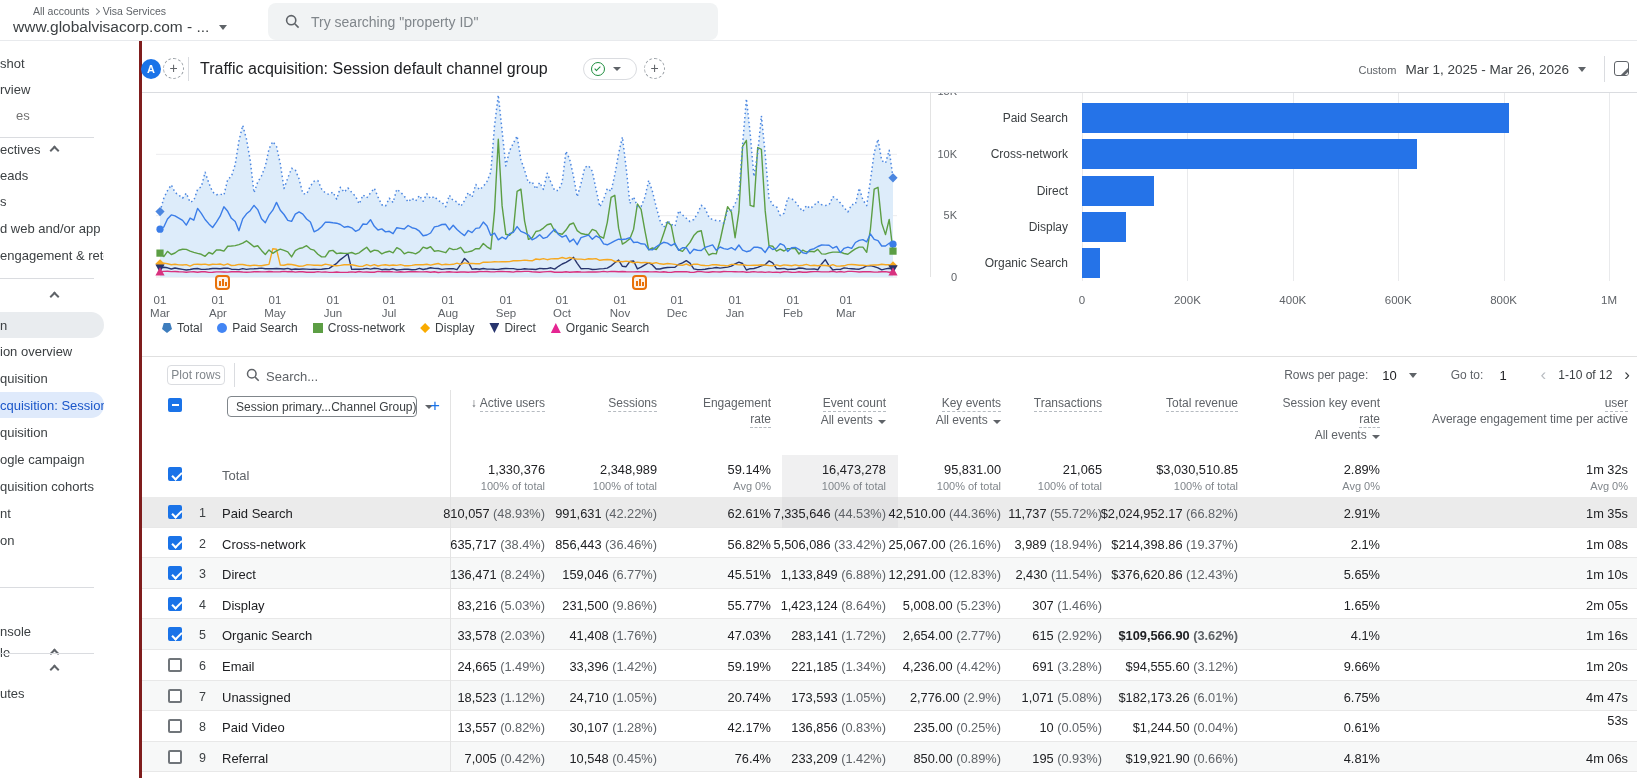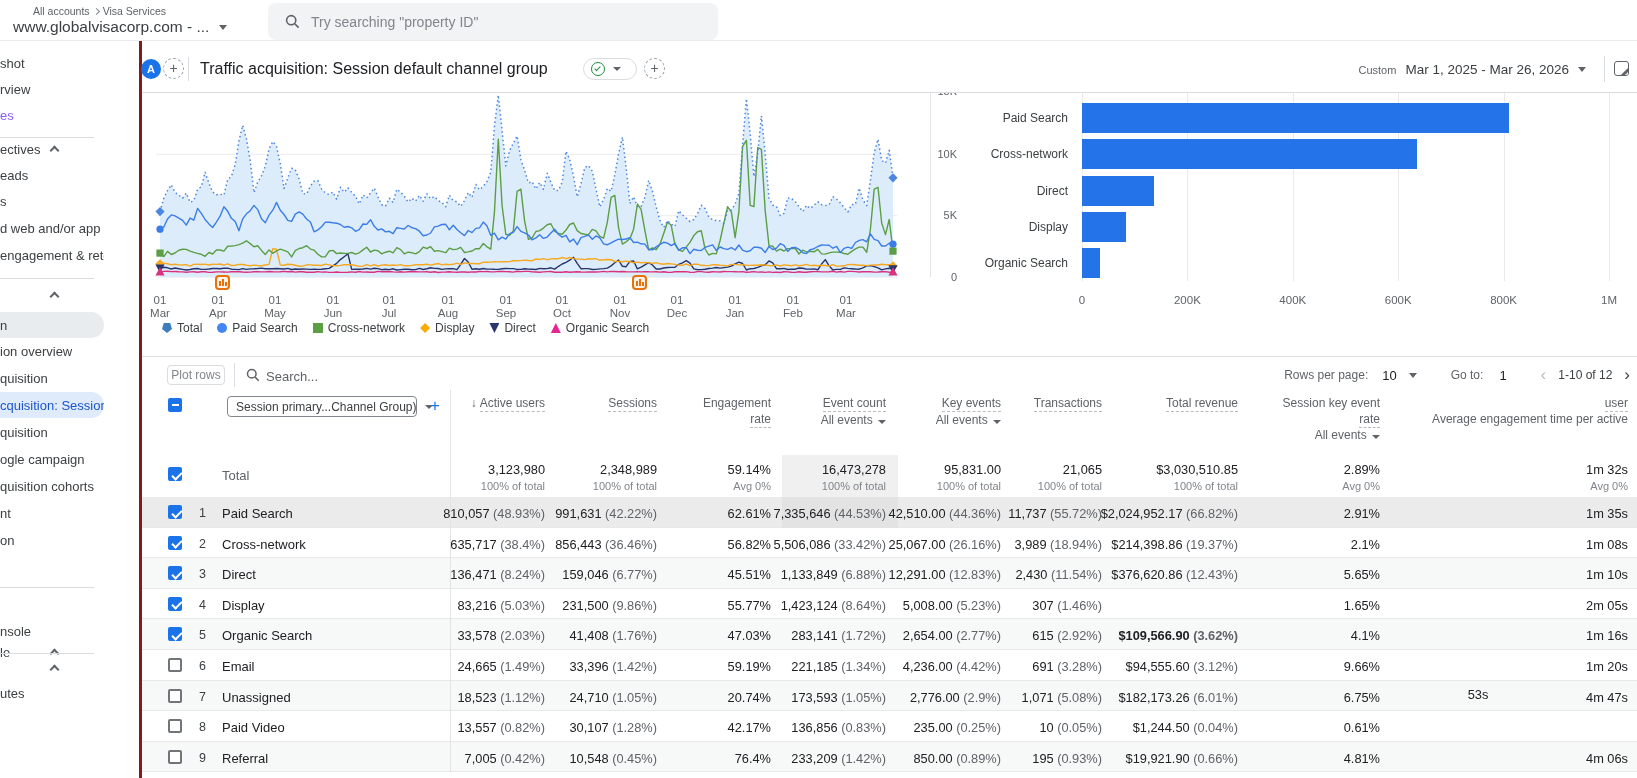--- a/index.html
+++ b/index.html
@@ -51,21 +51,21 @@
   </div>
 
   <div class="abs" style="left:0;top:41px;width:142px;height:737px;background:#fff;border-right:3px solid #7f1d1d;" id="sidebar">
       <div class="abs" style="left: 0px; top: 9px; width: 104px; height: 26px; display: flex; align-items: center;">
         <span style="font-size: 13px; color: rgb(60, 64, 67); white-space: nowrap; overflow: hidden; flex: 1 1 0%;">shot</span>
       </div>
       <div class="abs" style="left: 0px; top: 35px; width: 104px; height: 26px; display: flex; align-items: center;">
         <span style="font-size: 13px; color: rgb(60, 64, 67); white-space: nowrap; overflow: hidden; flex: 1 1 0%;">rview</span>
       </div>
       <div class="abs" style="left: 0px; top: 61px; width: 104px; height: 26px; display: flex; align-items: center;">
-        <span style="font-size: 13px; color: #8b5cf6; white-space: nowrap; overflow: hidden; flex: 1 1 0%;">es</span>
+        <span style="font-size: 13px; color: #737373; white-space: nowrap; overflow: hidden; flex: 1 1 0%; padding-left: 16px;">es</span>
       </div>
       <div class="abs" style="left: 0px; top: 96px; width: 94px; height: 1px; background: rgb(218, 220, 224);"></div>
       <div class="abs" style="left: 0px; top: 95px; width: 104px; height: 26px; display: flex; align-items: center;">
         <span style="font-size: 13px; color: rgb(60, 64, 67); white-space: nowrap; overflow: hidden; flex: 1 1 0%;">ectives</span>
         <span class="chev-up" style="margin-right: 46px; margin-top: 3px; flex: 0 0 auto;"></span>
       </div>
       <div class="abs" style="left: 0px; top: 121px; width: 104px; height: 26px; display: flex; align-items: center;">
         <span style="font-size: 13px; color: rgb(60, 64, 67); white-space: nowrap; overflow: hidden; flex: 1 1 0%;">eads</span>
       </div>
       <div class="abs" style="left: 0px; top: 147px; width: 104px; height: 26px; display: flex; align-items: center;">
@@ -331,21 +331,21 @@
       <div class="abs colhead" style="left: 1268px; top: 396px; width: 360px;">
         <div><span class="u">user</span></div>
         <div><span class="">Average engagement time per active</span></div>
       </div>
     </div>
   <div id="tablebody">
       <div class="abs" style="left: 782px; top: 455px; width: 116px; height: 42px; background: rgb(240, 240, 241);"></div>
       <div class="abs cbx on" style="left: 168px; top: 467px;"></div>
       <div class="abs" style="left: 222px; top: 468px; font-size: 13px; color: rgb(95, 99, 104);">Total</div>
       <div class="abs num" style="left: 245px; top: 462px; width: 300px; text-align: right;">
-        <div>3,123,980</div>
+        <div>1,330,376</div>
         <div style="font-size:11px;color:#80868b;margin-top:3px;">100% of total</div>
       </div>
       <div class="abs num" style="left: 357px; top: 462px; width: 300px; text-align: right;">
         <div>2,348,989</div>
         <div style="font-size:11px;color:#80868b;margin-top:3px;">100% of total</div>
       </div>
       <div class="abs num" style="left: 471px; top: 462px; width: 300px; text-align: right;">
         <div>59.14%</div>
         <div style="font-size:11px;color:#80868b;margin-top:3px;">Avg 0%</div>
       </div>
@@ -470,21 +470,21 @@
       <div class="abs" style="left: 186px; top: 720.2px; width: 20px; text-align: right; font-size: 12.5px; color: rgb(60, 64, 67);">8</div>
       <div class="abs" style="left: 222px; top: 720.2px; font-size: 13px; color: rgb(32, 33, 36);">Paid Video</div>
       <div class="abs num" style="left: 245px; top: 720.2px; width: 300px; text-align: right;">13,557<span class="pct"> (0.82%)</span></div>
       <div class="abs num" style="left: 357px; top: 720.2px; width: 300px; text-align: right;">30,107<span class="pct"> (1.28%)</span></div>
       <div class="abs num" style="left: 471px; top: 720.2px; width: 300px; text-align: right;">42.17%</div>
       <div class="abs num" style="left: 586px; top: 720.2px; width: 300px; text-align: right;">136,856<span class="pct"> (0.83%)</span></div>
       <div class="abs num" style="left: 701px; top: 720.2px; width: 300px; text-align: right;">235.00<span class="pct"> (0.25%)</span></div>
       <div class="abs num" style="left: 802px; top: 720.2px; width: 300px; text-align: right;">10<span class="pct"> (0.05%)</span></div>
       <div class="abs num" style="left: 938px; top: 720.2px; width: 300px; text-align: right;">$1,244.50<span class="pct"> (0.04%)</span></div>
       <div class="abs num" style="left: 1080px; top: 720.2px; width: 300px; text-align: right;">0.61%</div>
-      <div class="abs num" style="left: 1328px; top: 687px; width: 300px; text-align: center;">53s</div>
+      <div class="abs num" style="left: 1328px; top: 713px; width: 300px; text-align: right;">53s</div>
       <div class="abs" style="left: 142px; top: 741.8px; width: 1495px; height: 30.6px; background: rgb(247, 248, 248); border-bottom: 1px solid rgb(232, 232, 232);"></div>
       <div class="abs cbx" style="left: 168px; top: 749.8px;"></div>
       <div class="abs" style="left: 186px; top: 750.8px; width: 20px; text-align: right; font-size: 12.5px; color: rgb(60, 64, 67);">9</div>
       <div class="abs" style="left: 222px; top: 750.8px; font-size: 13px; color: rgb(32, 33, 36);">Referral</div>
       <div class="abs num" style="left: 245px; top: 750.8px; width: 300px; text-align: right;">7,005<span class="pct"> (0.42%)</span></div>
       <div class="abs num" style="left: 357px; top: 750.8px; width: 300px; text-align: right;">10,548<span class="pct"> (0.45%)</span></div>
       <div class="abs num" style="left: 471px; top: 750.8px; width: 300px; text-align: right;">76.4%</div>
       <div class="abs num" style="left: 586px; top: 750.8px; width: 300px; text-align: right;">233,209<span class="pct"> (1.42%)</span></div>
       <div class="abs num" style="left: 701px; top: 750.8px; width: 300px; text-align: right;">850.00<span class="pct"> (0.89%)</span></div>
       <div class="abs num" style="left: 802px; top: 750.8px; width: 300px; text-align: right;">195<span class="pct"> (0.93%)</span></div>

